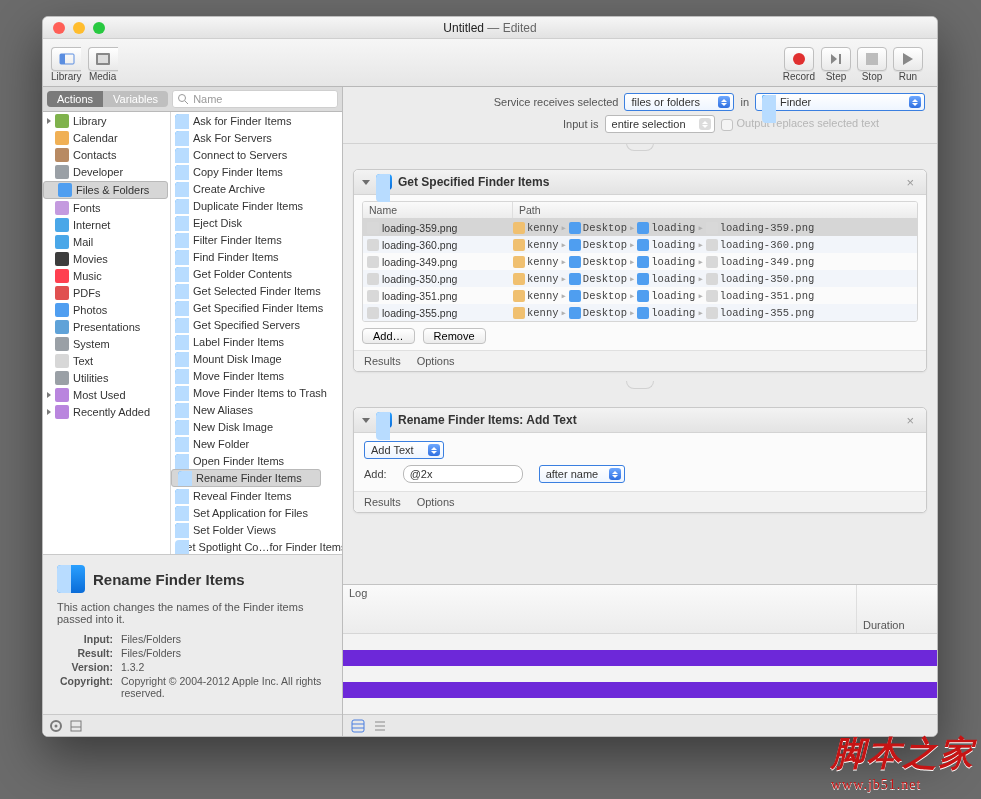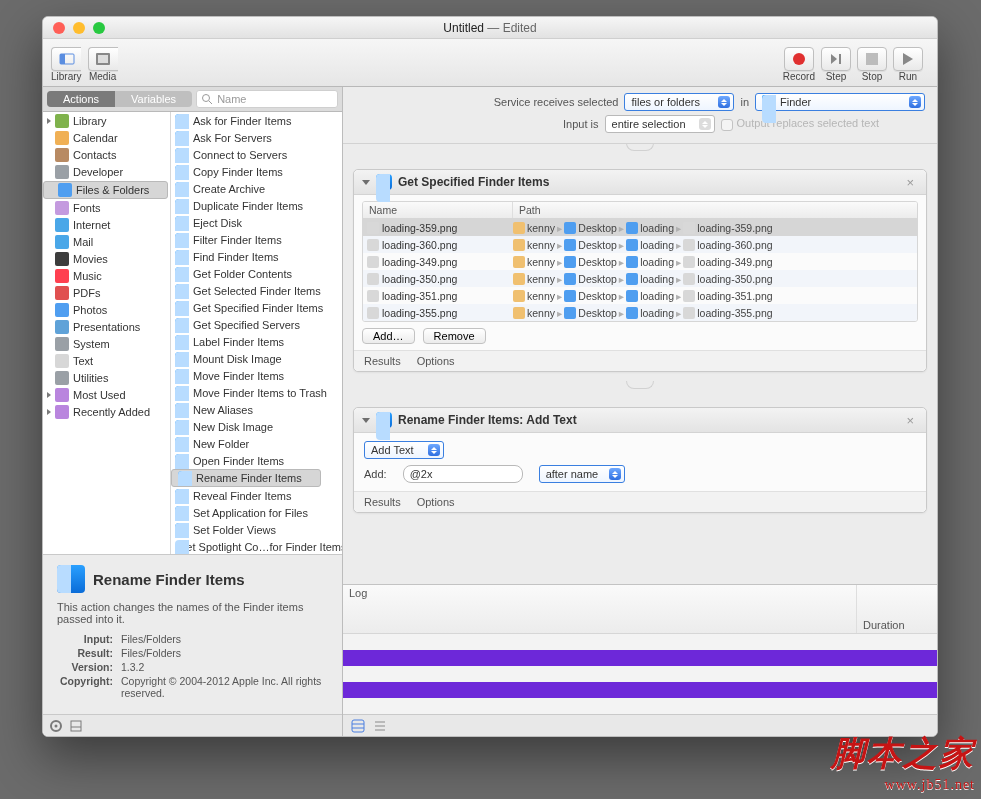--- a/index.html
+++ b/index.html
@@ -48,21 +48,21 @@
   .tgrp { display:flex; }
   .tgrp .btnbox:first-child{ border-radius:4px 0 0 4px; border-right:none; }
   .tgrp .btnbox:last-child{ border-radius:0 4px 4px 0; }
   .spacer{ flex:1; }
 
   .body { flex:1; display:flex; min-height:0; }
   
   .leftcol { width:300px; display:flex; flex-direction:column; border-right:1px solid #bcbcbc; background:#fff;}
   .tabrow { display:flex; align-items:center; background:#dcdcdc; border-bottom:1px solid #b9b9b9; padding:3px 4px; gap:4px;}
   .seg { background:#bfbfbf; border-radius:4px; overflow:hidden; display:flex;}
-  .seg span{ padding:2px 16px; font-size:11px; color:#fff; }
+  .seg span{ padding:2px 10px; font-size:11px; color:#fff; }
   .seg span.active{ background:#7a7a7a;}
   .search {
     flex:1; height:18px; border:1px solid #cfcfcf; border-radius:3px; background:#fff;
     display:flex; align-items:center; padding:0 16px 0 20px; position:relative; color:#9a9a9a; font-size:11px;
   }
   .search svg{ position:absolute; left:4px; top:2px;}
   .split { flex:1; display:flex; min-height:0;}
   .catlist, .actlist { overflow:auto; }
   .catlist { width:128px; border-right:1px solid #d7d7d7; background:#fff;}
   .actlist { flex:1; background:#fff; }
@@ -108,41 +108,41 @@
   .afoot{ display:flex; gap:16px; padding:4px 10px; border-top:1px solid #e0e0e0; color:#555; background:#f2f2f2; border-radius:0 0 5px 5px;}
   
   .tbl { margin:6px 8px; border:1px solid #d6d6d6; border-radius:3px; overflow:hidden;}
   .thdr{ display:flex; background:linear-gradient(#fafafa,#ececec); border-bottom:1px solid #d6d6d6;}
   .thdr span{ padding:2px 6px; font-size:10.5px; color:#555;}
   .thdr span:first-child{ width:150px; border-right:1px solid #dedede;}
   .trow{ display:flex; align-items:center; height:17px; font-size:10.5px;}
   .trow.alt{ background:#f2f5fa;}
   .trow.selrow{ background:#d6d6d6;}
   .tname{ width:150px; padding-left:4px; display:flex; align-items:center; gap:3px;}
-  .tpath{ flex:1; display:flex; align-items:center; gap:2px; overflow:hidden;}
+  .tpath{ flex:1; display:flex; align-items:center; gap:2px; overflow:hidden;font-family:Liberation Mono, monospace;}
   .crumb{ display:flex; align-items:center; gap:2px; color:#444;}
   .crumbar{ color:#b0b0b0;}
   .icf{ width:12px;height:12px;border-radius:2px;display:inline-block;flex:none;}
   .btns{ display:flex; gap:8px; padding:0 8px 6px 8px;}
   .btn{ background:linear-gradient(#fff,#ececec); border:1px solid #c2c2c2; border-radius:4px; padding:1px 10px; font-size:11px;}
   
   .abody{ padding:8px 10px; display:flex; flex-direction:column; gap:6px; font-size:11px; color:#444;}
   .inline{ display:flex; align-items:center; gap:16px;}
   input.txt{ width:120px;border-radius:8px;}
   .example{ color:#555;}
   
   .logpane{ border-top:1px solid #c3c3c3; background:#6d28d9; }
   .loghdr{ display:flex; background:linear-gradient(#fafafa,#ececec); border-bottom:1px solid #d6d6d6;}
   .loghdr span{ padding:2px 6px; font-size:11px; color:#555;}
   .loghdr span:first-child{ flex:1; border-right:1px solid #dedede;}
   .logrows div{ height:16px;}
   .logrows div:nth-child(odd){ background:#f3f3f3;}
   .footerR{ height:22px; border-top:1px solid #c9c9c9; background:#e8e8e8; display:flex; align-items:center; padding:0 8px; gap:8px;}
   
-  .wm{ position:absolute; right:6px; bottom:6px; color:#c61414; font-family:"STKaiti","KaiTi",serif; text-align:right; text-shadow:0 1px 0 #fff; }
+  .wm{ position:absolute; right:6px; bottom:6px; color:#c61414; font-family:"STKaiti","KaiTi",serif; text-shadow:0 1px 0 #fff; }
   .wm .big{ font-size:34px; font-weight:700; letter-spacing:2px; font-style:italic;}
   .wm .small{ font-size:14px; letter-spacing:1px;}
   svg{display:block;}
 </style>
 </head>
 <body>
 
 <div class="window">
 
   <div class="titlebar">

